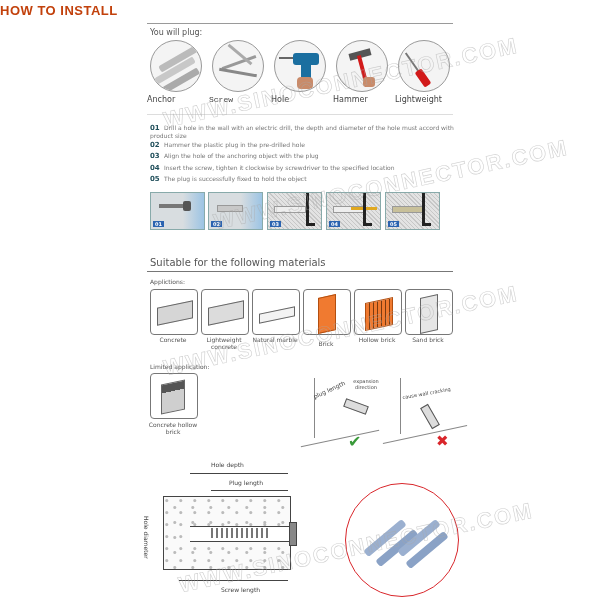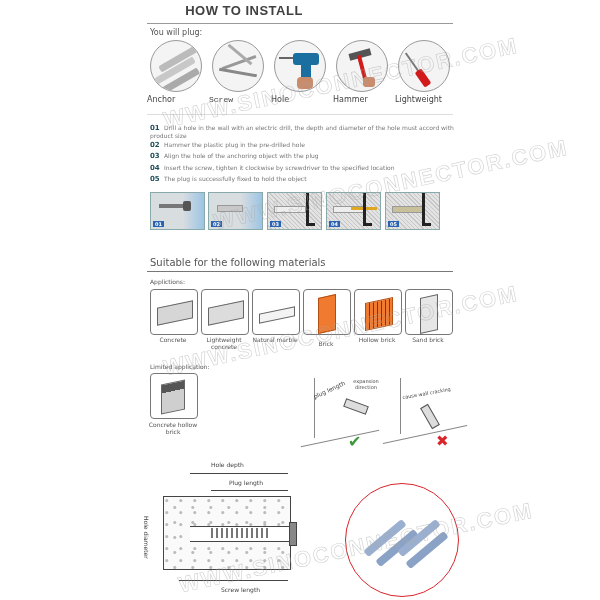--- a/index.html
+++ b/index.html
@@ -1,18 +1,18 @@
 <!DOCTYPE html>
 <html><head>
 <meta charset="utf-8">
 <style>
   html,body{margin:0;padding:0;background:#fff;}
   body{width:600px;height:600px;position:relative;overflow:hidden;font-family:"DejaVu Sans",sans-serif;color:#555;}
   .abs{position:absolute;}
-  .title{left:0;width:488px;top:3px;text-align:center;font-family:"Liberation Sans",sans-serif;font-weight:bold;font-size:13px;color:#404040;letter-spacing:0.5px;}
+  .title{left:0;width:488px;top:3px;text-align:left;font-family:"Liberation Sans",sans-serif;font-weight:bold;font-size:13px;color:#c2410c;letter-spacing:0.5px;}
   .rule{left:147px;width:306px;height:1px;background:#9a9a9a;}
   .subhead{font-size:8px;color:#555;}
   .tool{width:58px;text-align:left;}
   .tool .circ{width:50px;height:50px;border:1px solid #9a9a9a;border-radius:50%;margin:0 auto;background:#f4f4f4;position:relative;overflow:hidden;}
   .tool .lbl{font-size:8px;color:#444;margin-top:3px;}
   .step{left:150px;width:305px;font-size:6px;color:#777;line-height:7px;}
   .step .num{display:inline-block;width:14px;font-weight:bold;color:#1f4e5a;font-size:7px;}
   .panel{top:192px;width:53px;height:36px;border:1px solid #8aa;background:linear-gradient(90deg,#d8dde0 60%,#9cc4e4);}
   .panel .tag{position:absolute;left:2px;bottom:2px;background:#2b63b0;color:#fff;font-size:5px;font-weight:bold;padding:0 2px;}
   .hatch{background:repeating-linear-gradient(45deg,#e3e3e3 0,#e3e3e3 2px,#c7c7c7 2px,#c7c7c7 3px);}

